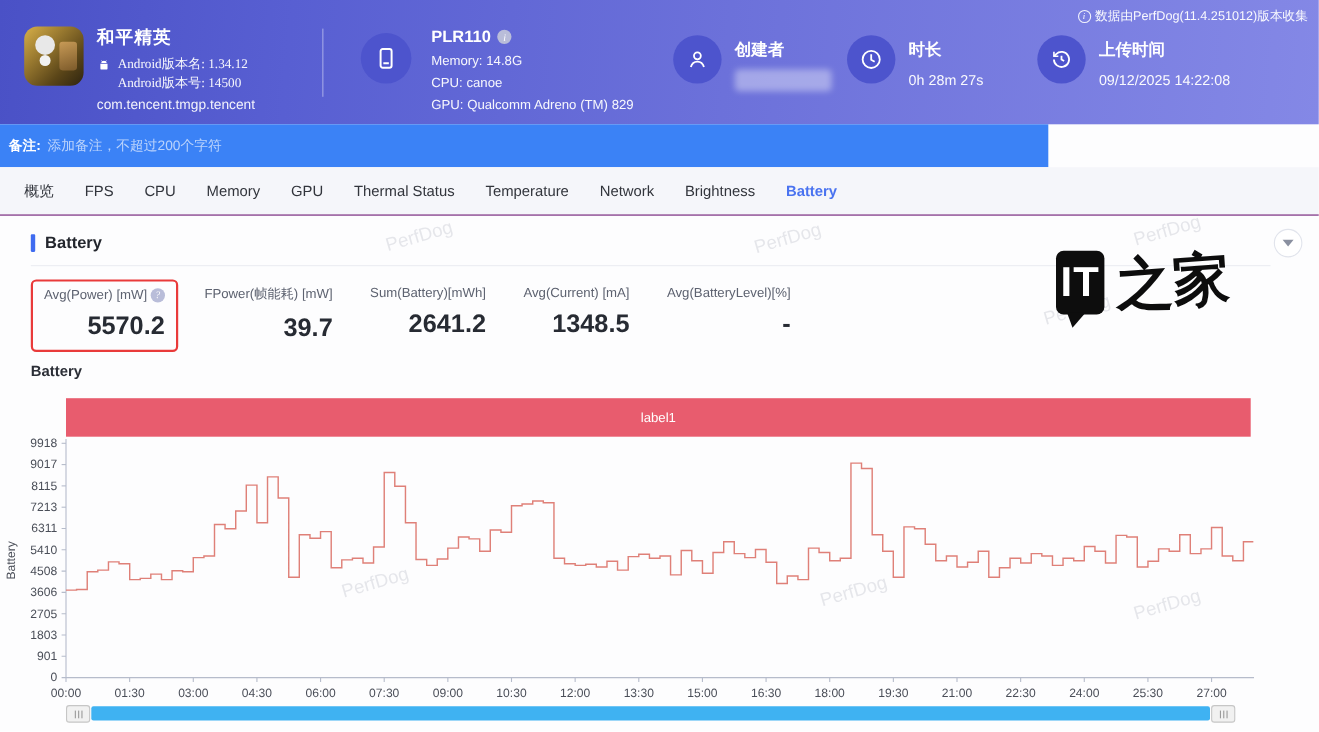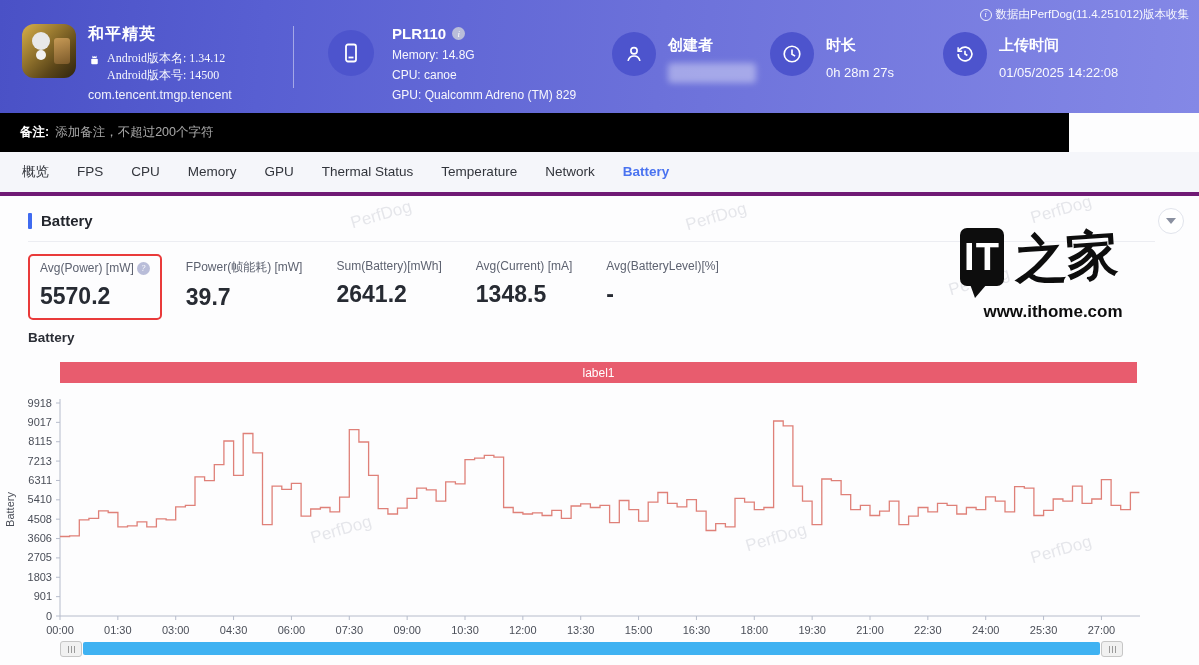--- a/index.html
+++ b/index.html
@@ -40,67 +40,67 @@
   .dur-text { position:absolute; left:826px; top:36px; }
   .upl-text { position:absolute; left:999px; top:36px; }
   .source-note { position:absolute; right:10px; top:7px; color:rgba(255,255,255,.95); font-size:11.5px;
     display:flex; align-items:center; gap:4px; }
   .i-circle { display:inline-flex; width:12px; height:12px; border:1px solid rgba(255,255,255,.9); border-radius:50%;
     font-size:8px; align-items:center; justify-content:center; color:#fff; font-style:italic; font-family:"Liberation Serif",serif; }
   .info-badge { display:inline-flex; width:13px; height:13px; background:#b9bdd9; border-radius:50%;
     color:#fff; font-size:9px; align-items:center; justify-content:center; font-style:italic; font-family:"Liberation Serif",serif; }
 
   
-  .remark-bar { position:absolute; left:0; top:113px; width:1069px; height:39px; background:#000000;
-    display:flex; align-items:center; padding-left:20px; font-size:12.5px; }
+  .remark-bar { position:absolute; left:0; top:113px; width:953px; height:39px; background:#3b82f6;
+    display:flex; align-items:center; padding-left:8px; font-size:12.5px; }
   .remark-label { color:#fff; font-weight:bold; }
   .remark-ph { color:rgba(255,255,255,.65); margin-left:6px; }
 
   
   .tabbar { position:absolute; left:0; top:152px; width:1199px; height:44px; background:#f5f6fa;
-    border-bottom:4px solid #701a75; display:flex; align-items:center; padding-left:8px; }
+    border-bottom:1px solid #701a75; display:flex; align-items:center; padding-left:8px; }
   .tab { padding:0 14px; font-size:13.5px; color:#32353c; line-height:44px; cursor:pointer; white-space:nowrap; }
   .tab.active { color:#4a73f0; font-weight:bold; }
 
   
   .wm { position:absolute; color:#c9cbd4; opacity:.45; font-size:17px; transform:rotate(-16deg); pointer-events:none; }
 
   
   .section-head { position:absolute; left:28px; top:212px; display:flex; align-items:center; gap:9px; }
   .section-bar { width:4px; height:16px; background:#3f6bf0; border-radius:1px; }
   .section-title { font-size:15px; font-weight:bold; color:#23262d; }
   .collapse-btn { position:absolute; left:1158px; top:208px; width:26px; height:26px; border-radius:50%;
     background:#fff; border:1px solid #e1e4ec; display:flex; align-items:center; justify-content:center; cursor:pointer; }
   .collapse-tri { width:0; height:0; border-left:5px solid transparent; border-right:5px solid transparent;
     border-top:6px solid #8a90a0; }
   .sec-divider { position:absolute; left:28px; top:241px; width:1127px; height:1px; background:#ecedf2; }
 
   
   .stats-row { position:absolute; left:28px; top:254px; display:flex; align-items:flex-start; }
-  .stat { text-align:left; padding:5px 10px; }
+  .stat { text-align:right; padding:5px 10px; }
   .stat-label { font-size:12px; color:#5d6270; display:flex; align-items:center; justify-content:center; gap:3px; white-space:nowrap; }
   .stat-value { font-size:23px; color:#272b33; font-weight:bold; margin-top:8px; }
   .stat.hl { border:2px solid #e93a3a; border-radius:5px; padding:5px 10px 8px; }
   .stat + .stat { margin-left:14px; }
 
   
   .logo { position:absolute; left:960px; top:228px; width:200px; }
   .logo-row { display:flex; align-items:flex-start; }
   .it-box { position:relative; width:44px; height:58px; background:#0d0d0d; border-radius:7px;
     display:flex; align-items:center; justify-content:center; }
   .it-box:after { content:""; position:absolute; left:10px; bottom:-12px; width:0; height:0;
     border-left:5px solid transparent; border-right:12px solid transparent; border-top:14px solid #0d0d0d; }
   .it-text { color:#fff; font-size:38px; font-weight:bold; letter-spacing:1px; }
   .zhijia { font-size:52px; font-weight:bold; color:#0d0d0d; line-height:58px; margin-left:10px;
     font-family:"DejaVu Serif","Liberation Serif",serif; transform:rotate(-4deg); }
   .logo-site { margin-top:16px; font-size:17px; font-weight:bold; color:#0d0d0d; text-align:center; width:186px; }
 
   
   .chart-title { position:absolute; left:28px; top:330px; font-size:13.5px; font-weight:bold; color:#2b2e36; }
-  .banner { position:absolute; left:60px; top:362px; width:1077px; height:21px; background:#e85c6e;
+  .banner { position:absolute; left:60px; top:362px; width:1077px; height:35px; background:#e85c6e;
     color:#fff; font-size:12px; display:flex; align-items:center; justify-content:center; }
   svg.chart { position:absolute; left:0; top:0; width:1199px; height:665px; pointer-events:none; }
 
   
   .scrollbar { position:absolute; left:0; top:641px; width:1199px; height:18px; }
   .sb-handle { position:absolute; top:0; width:22px; height:16px; background:#f1f1f1; border:1px solid #c6c6c6;
     border-radius:3px; display:flex; align-items:center; justify-content:center; gap:2px; cursor:ew-resize; }
   .sb-handle i { display:block; width:1px; height:7px; background:#9a9a9a; }
   .sb-bar { position:absolute; left:83px; top:1px; width:1017px; height:13px; background:#3fb2f2; border-radius:2px; cursor:grab; }
 </style>
@@ -169,21 +169,21 @@
 
     <div class="circ upl-circ">
       <svg width="22" height="22" viewBox="0 0 24 24" fill="none" stroke="#fff" stroke-width="1.8">
         <path d="M4.5 12a7.5 7.5 0 1 0 2.2-5.3L4.5 8.9"></path>
           <path d="M4.5 4.5v4.4h4.4" stroke-width="1.6"></path>
           <path d="M12 8.5V12l2.6 1.6"></path>
         </svg>
     </div>
     <div class="upl-text">
       <div class="meta-label">上传时间</div>
-      <div class="meta-value">01/05/2025 14:22:08</div>
+      <div class="meta-value">09/12/2025 14:22:08</div>
     </div>
 
     <div class="source-note">
       <span class="i-circle">i</span>
       <span>数据由PerfDog(11.4.251012)版本收集</span>
     </div>
   </div>
 
   <div class="remark-bar">
     <span class="remark-label">备注:</span>
@@ -192,20 +192,21 @@
 
   <div class="tabbar">
     <div class="tab">概览</div>
     <div class="tab">FPS</div>
     <div class="tab">CPU</div>
     <div class="tab">Memory</div>
     <div class="tab">GPU</div>
     <div class="tab">Thermal Status</div>
     <div class="tab">Temperature</div>
     <div class="tab">Network</div>
+    <div class="tab">Brightness</div>
     <div class="tab active">Battery</div>
   </div>
 
   <div class="wm" style="left:350px; top:205px;">PerfDog</div>
   <div class="wm" style="left:685px; top:207px;">PerfDog</div>
   <div class="wm" style="left:1030px; top:200px;">PerfDog</div>
   <div class="wm" style="left:310px; top:520px;">PerfDog</div>
   <div class="wm" style="left:745px; top:528px;">PerfDog</div>
   <div class="wm" style="left:1030px; top:540px;">PerfDog</div>
   <div class="wm" style="left:948px; top:272px;">PerfDog</div>
@@ -245,21 +246,20 @@
     </div>
   </div>
 
   <div class="logo">
     <div class="logo-row">
       <div class="it-box">
         <span class="it-text">IT</span>
       </div>
       <div class="zhijia">之家</div>
     </div>
-    <div class="logo-site">www.ithome.com</div>
   </div>
 
   <div class="chart-title">Battery</div>
   <div class="banner">
     <span>label1</span>
   </div>
   <svg class="chart" id="chart-svg">
       <line x1="60" y1="399" x2="60" y2="616" stroke="#b6bccb" stroke-width="1"></line>
       <line x1="60" y1="616" x2="1140" y2="616" stroke="#b6bccb" stroke-width="1"></line>
       <line x1="56" y1="403" x2="60" y2="403" stroke="#b6bccb" stroke-width="1"></line>

